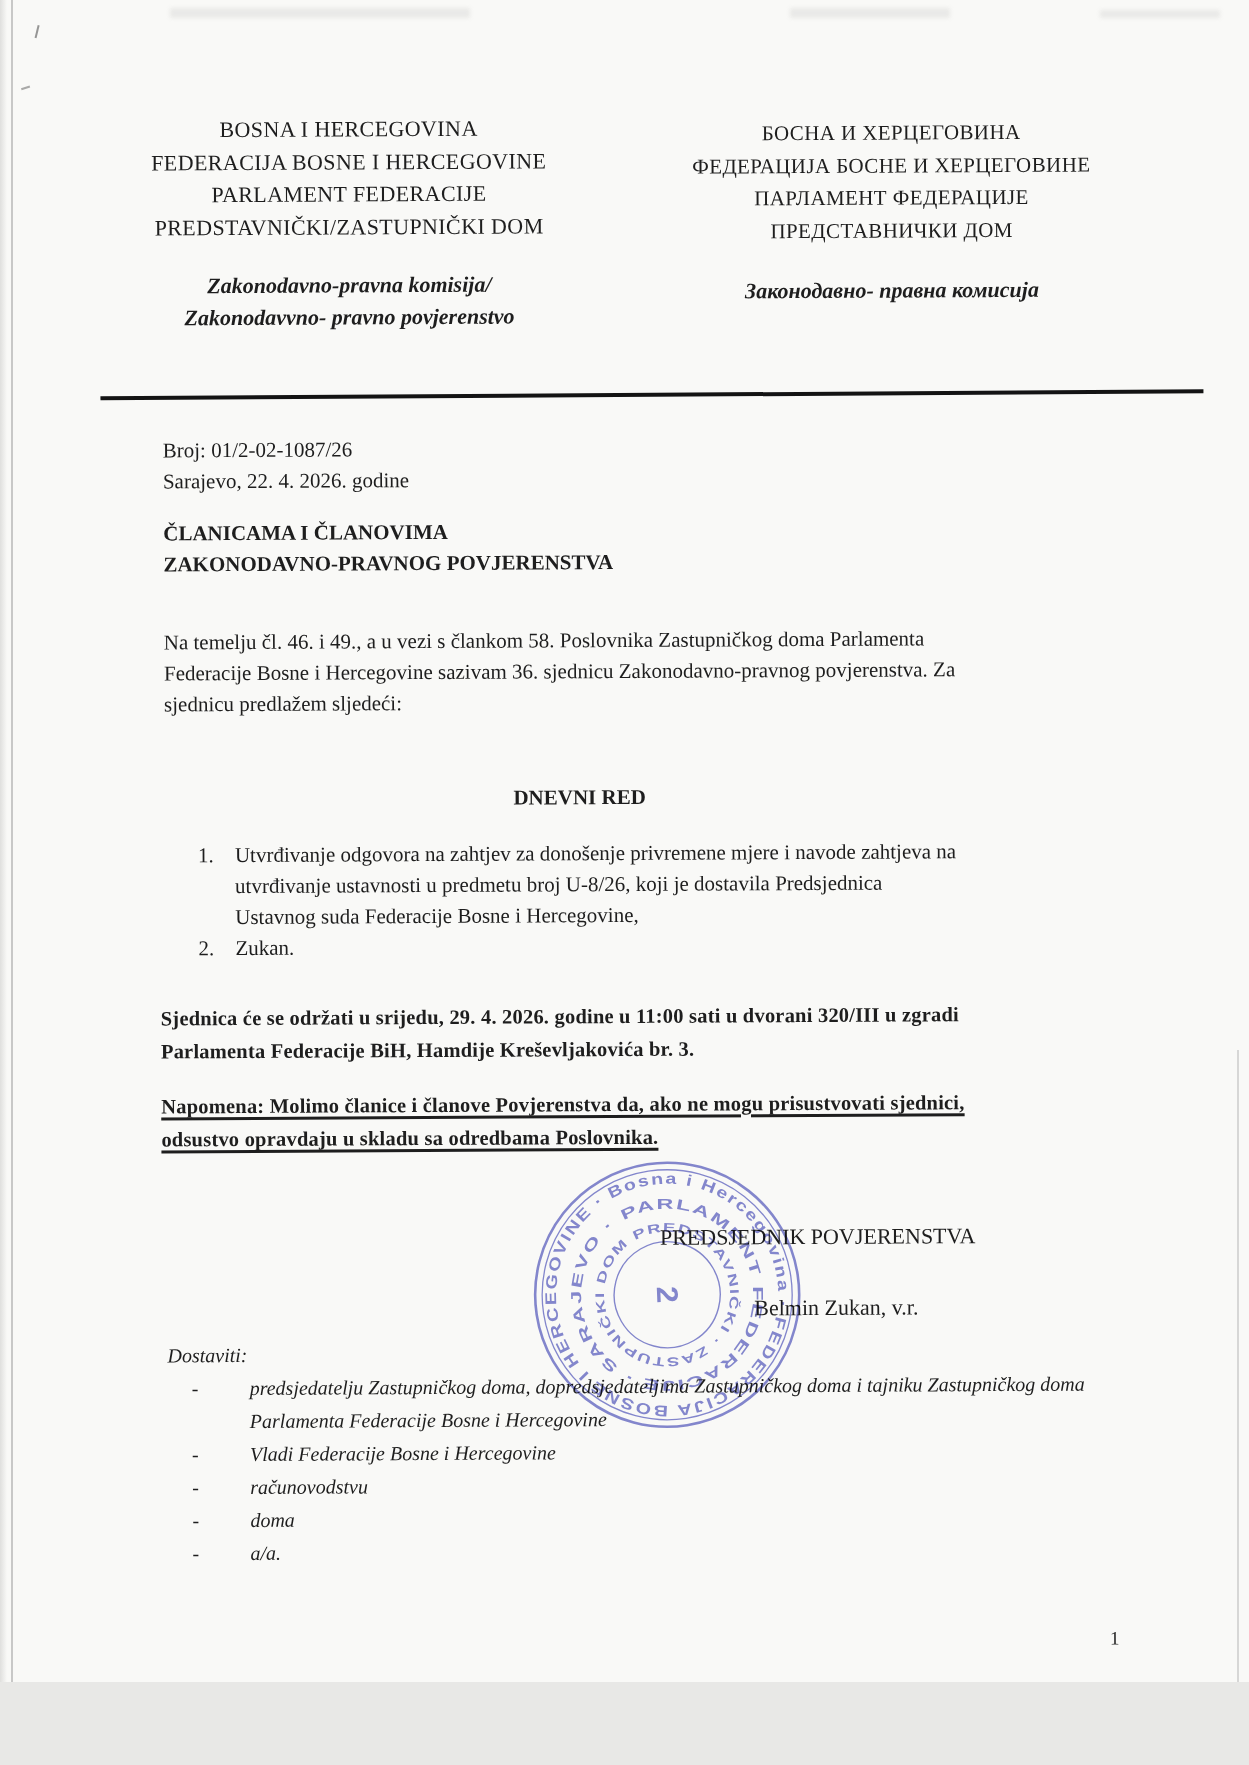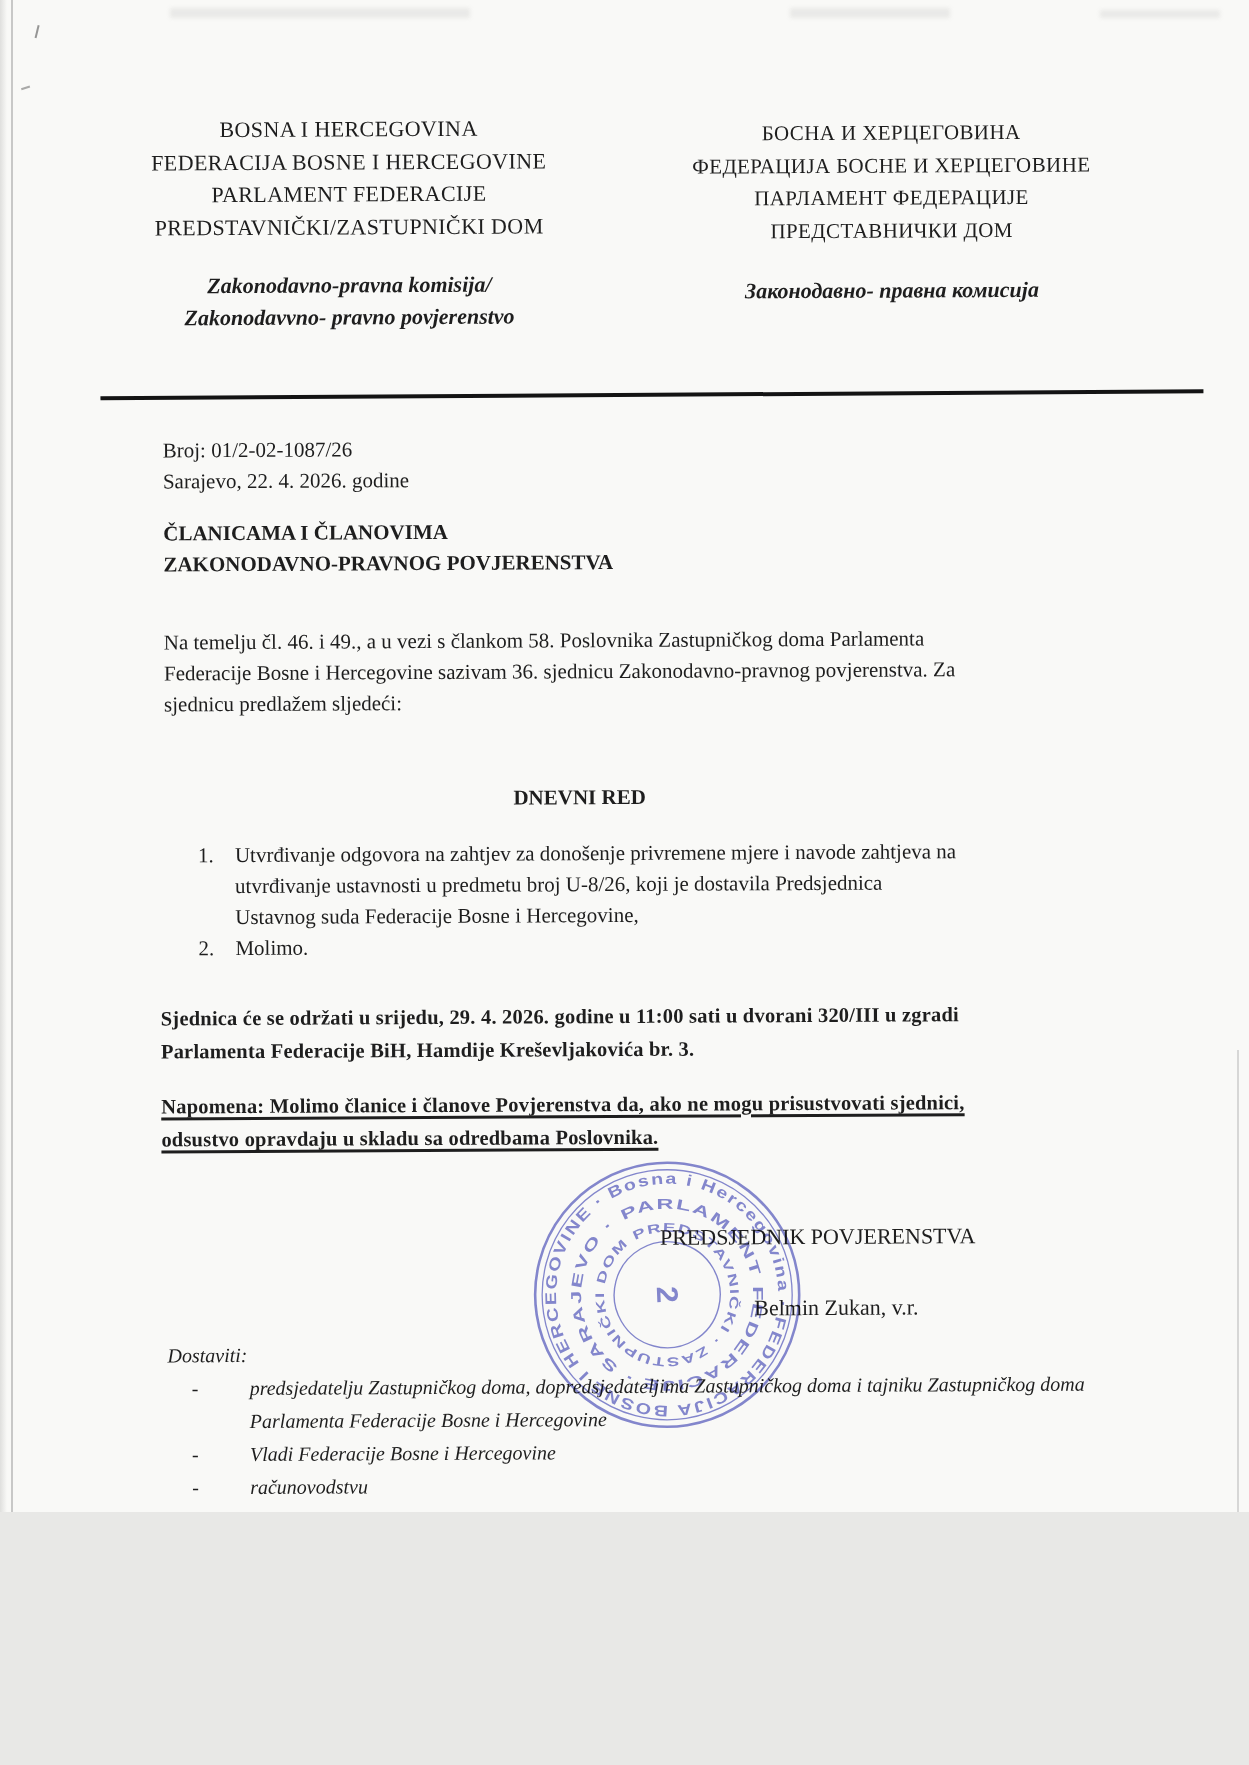--- a/index.html
+++ b/index.html
@@ -1,18 +1,18 @@
 <!DOCTYPE html>
 <html><head>
 <meta charset="utf-8">
 <style>
   html,body{margin:0;padding:0;background:#e8e8e6;}
   #page{
     position:relative;
-    width:1249px;height:1512px;
+    width:1249px;height:1682px;
     margin:0 auto;
     background:#f9f9f7;
     overflow:hidden;
     font-family:"Liberation Serif","DejaVu Serif",serif;
     color:#1e1e1e;
   }
   #doc{position:absolute;inset:0;transform:rotate(-0.3deg);transform-origin:620px 880px;}
   .abs{position:absolute;}
 
   
@@ -119,21 +119,21 @@
         <div class="agenda-num">1.</div>
         <div>
           <div>Utvrđivanje odgovora na zahtjev za donošenje privremene mjere i navode zahtjeva na</div>
           <div>utvrđivanje ustavnosti u predmetu broj U-8/26, koji je dostavila Predsjednica</div>
           <div>Ustavnog suda Federacije Bosne i Hercegovine,</div>
         </div>
       </div>
       <div class="agenda-item">
         <div class="agenda-num">2.</div>
         <div>
-          <div>Molimo.</div>
+          <div>Zukan.</div>
         </div>
       </div>
     </div>
 
     <div class="abs session" style="left:160px;top:1000px;width:970px;">
       <div>Sjednica će se održati u srijedu, 29. 4. 2026. godine u 11:00 sati u dvorani 320/III u zgradi</div>
       <div>Parlamenta Federacije BiH, Hamdije Kreševljakovića br. 3.</div>
     </div>
 
     <div class="abs session" style="left:160px;top:1088px;width:970px;">

